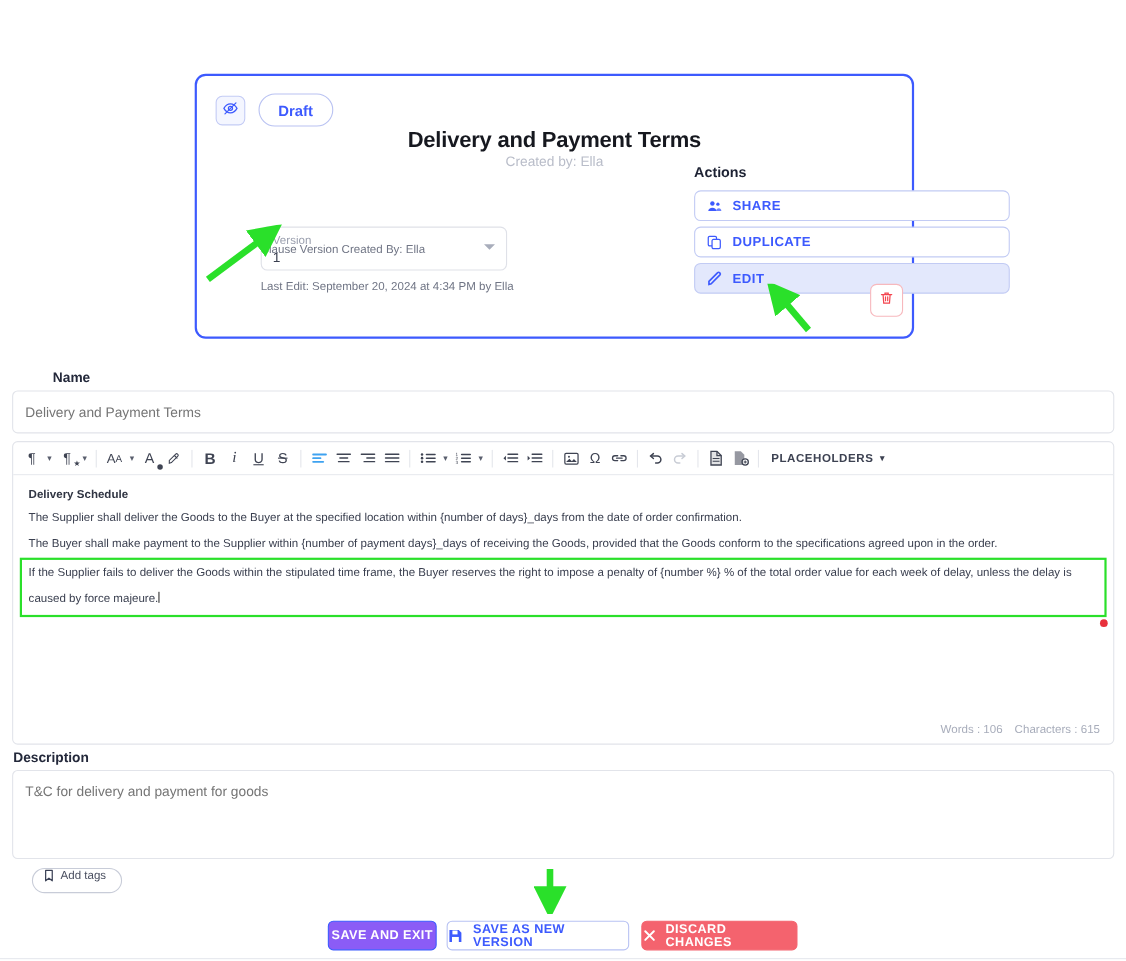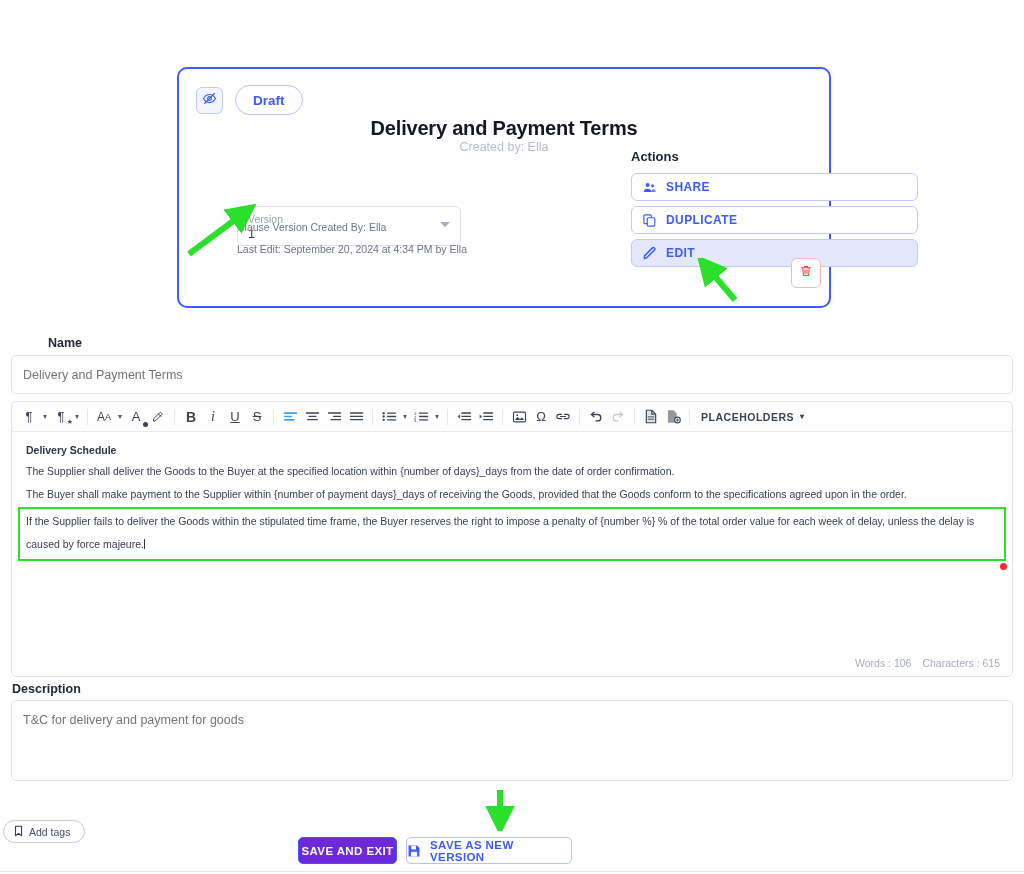--- a/index.html
+++ b/index.html
@@ -66,21 +66,21 @@
     font-size:12.5px; color:#3a3f50;
   }
   .version-select .caret {
     position:absolute; right:10px; top:15px;
     width:0;height:0;
     border-left:5px solid transparent;
     border-right:5px solid transparent;
     border-top:5px solid #a8adbb;
   }
   .meta1 { position:absolute; left:58px; top:152px; font-size:10.5px; color:#707585; }
-  .meta2 { position:absolute; left:58px; top:174px; font-size:10.5px; color:#707585;text-align:center; }
+  .meta2 { position:absolute; left:58px; top:186px; font-size:10.5px; color:#707585;text-align:center; }
 
   .actions-title {
     position:absolute; left:452px; top:80px;
     font-size:13px; font-weight:700; color:#1d2233;
   }
   .act-btn {
     position:absolute; left:452px;
     width:287px; height:28px;
     border:1px solid #c2cbf4;
     border-radius:6px; background:#fff;
@@ -153,37 +153,37 @@
   .lbl-desc { position:absolute; left:12px; top:682px; font-size:12.5px; font-weight:700; color:#23283a; }
   .desc-box {
     position:absolute; left:11px; top:700px;
     width:1002px; height:81px;
     border:1px solid #e2e4ea; border-radius:5px; background:#fff;
     font-family:"Liberation Sans", sans-serif;
     font-size:12.5px; color:#8f94a3;
     padding:12px 11px; resize:none;
   }
   .tags-btn {
-    position:absolute; left:3px; top:789px;
+    position:absolute; left:29px; top:789px;
     width:82px; height:23px;
     border:1px solid #c8ccd8; border-radius:12px; background:#fff;
-    display:flex; align-items:center; gap:5px;
+    display:flex; align-items:flex-start; gap:5px;
     padding-left:9px;
-    font-size:10.5px; color:#4a4f60;margin-top:31px;
+    font-size:10.5px; color:#4a4f60;
   }
 
   
   .footer { position:absolute; left:0; top:837px; width:1024px; height:27px; }
   .fbtn {
     position:absolute; height:27px;
     border-radius:5px;
     display:flex; align-items:center; justify-content:center;
     font-size:11.5px; font-weight:700; letter-spacing:0.4px;
   }
-  .fb-save { left:298px; width:99px; background:#6d28d9; color:#fff; border:1px solid #3d5afe; }
+  .fb-save { left:298px; width:99px; background:#8b5cf6; color:#fff; border:1px solid #3d5afe; }
   .fb-newver { left:406px; width:166px; background:#fff; color:#3d5afe; border:1px solid #b8c2f3; gap:9px; }
   .fb-discard { left:583px; width:142px; background:#f4636e; color:#fff; border:1px solid #f4636e; gap:8px; }
 
   .bottom-rule { position:absolute; left:0; top:871px; width:1024px; height:1px; background:#e6e8ee; }
 
   
   .anno { position:absolute; pointer-events:none; }
   .reddot {
     position:absolute; left:1000px; top:563px;
     width:7px; height:7px; border-radius:50%;
@@ -461,20 +461,28 @@
   <div class="fbtn fb-newver">
     <span style="display:flex;">
       <svg width="14" height="14" viewBox="0 0 18 18" fill="#3d5afe">
         <path d="M2 2h11l3 3v11H2z" rx="1"></path>
         <rect x="5.5" y="2.5" width="6" height="4.5" fill="#fff"></rect>
         <rect x="5" y="10" width="8" height="6" fill="#fff"></rect>
       </svg>
     </span>
     <span>SAVE AS NEW VERSION</span>
   </div>
+  <div class="fbtn fb-discard">
+    <span style="display:flex;">
+      <svg width="13" height="13" viewBox="0 0 16 16" stroke="#fff" stroke-width="2.2" stroke-linecap="round">
+        <path d="M3.2 3.2l9.6 9.6M12.8 3.2l-9.6 9.6"></path>
+      </svg>
+    </span>
+    <span>DISCARD CHANGES</span>
+  </div>
 </div>
 <div class="bottom-rule"></div>
 
 <svg class="anno" style="left:182px;top:204px;" width="78" height="56" viewBox="0 0 78 56">
   <defs>
     <marker id="ah1" markerWidth="5" markerHeight="5" refX="2.4" refY="2.5" orient="auto">
       <path d="M0,0 L5,2.5 L0,5 z" fill="#2ae02a"></path>
     </marker>
   </defs>
   <line x1="7" y1="50" x2="62" y2="9" stroke="#2ae02a" stroke-width="6" marker-end="url(#ah1)"></line>

